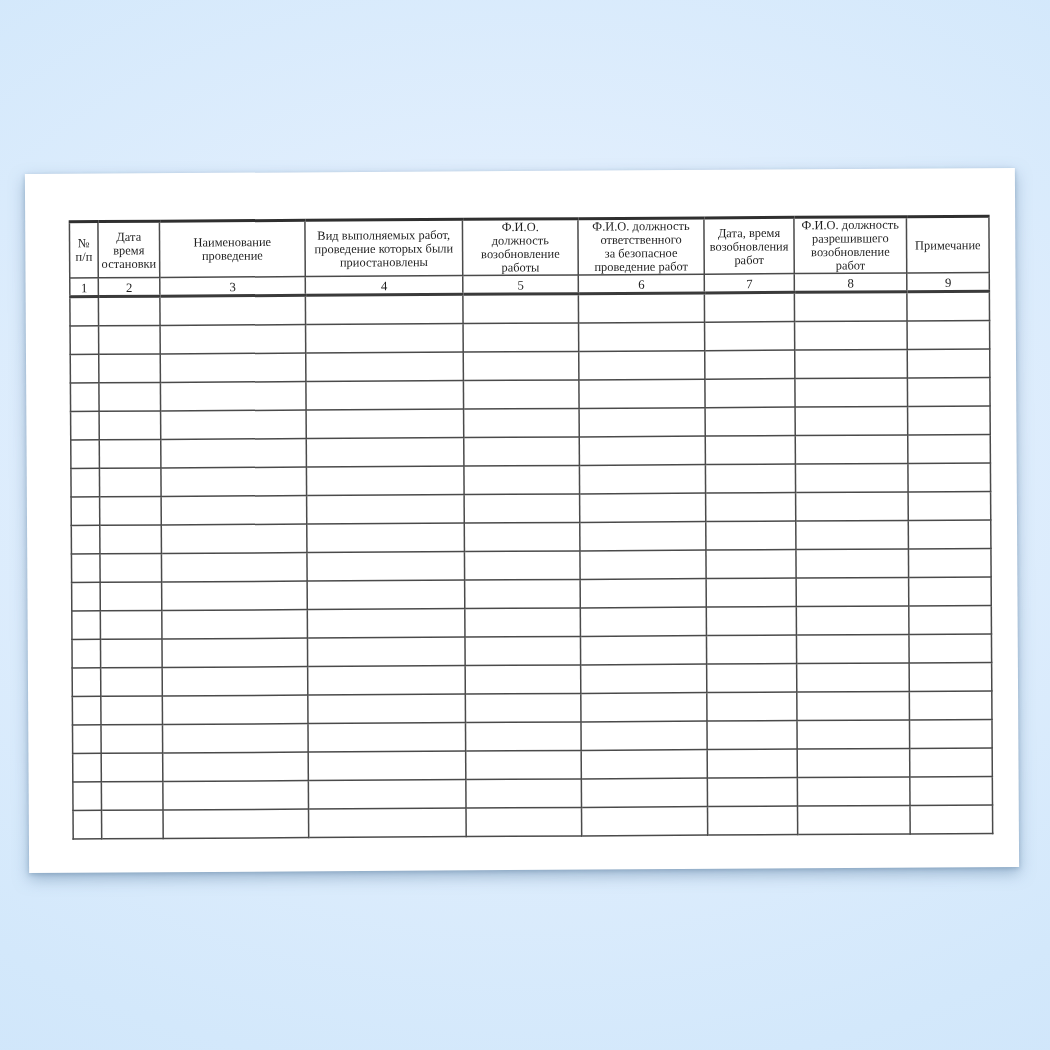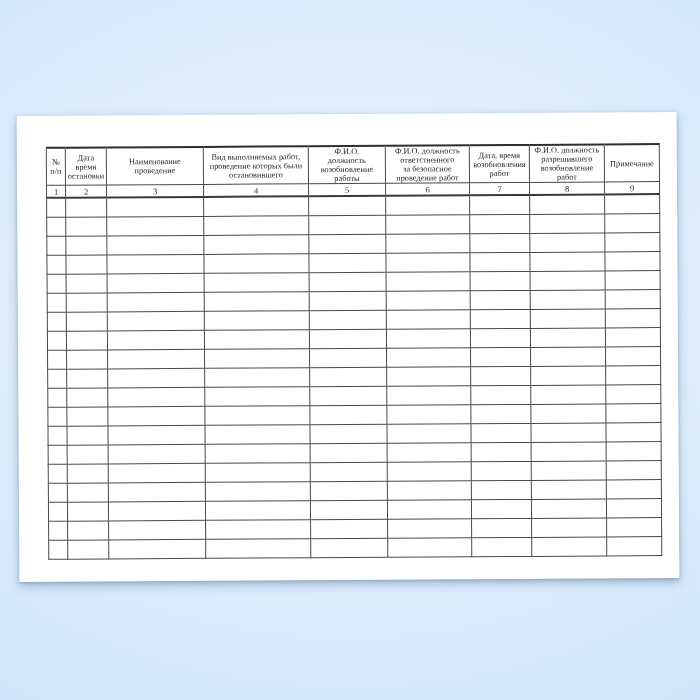--- a/index.html
+++ b/index.html
@@ -97,21 +97,21 @@
         <tr class="header-row">
           <th>№
 п/п</th>
           <th>Дата
 время
 остановки</th>
           <th>Наименование
 проведение</th>
           <th>Вид выполняемых работ,
 проведение которых были
-остановившего</th>
+приостановлены</th>
           <th>Ф.И.О.
 должность
 возобновление
 работы</th>
           <th>Ф.И.О. должность
 ответственного
 за безопасное
 проведение работ</th>
           <th>Дата, время
 возобновления

